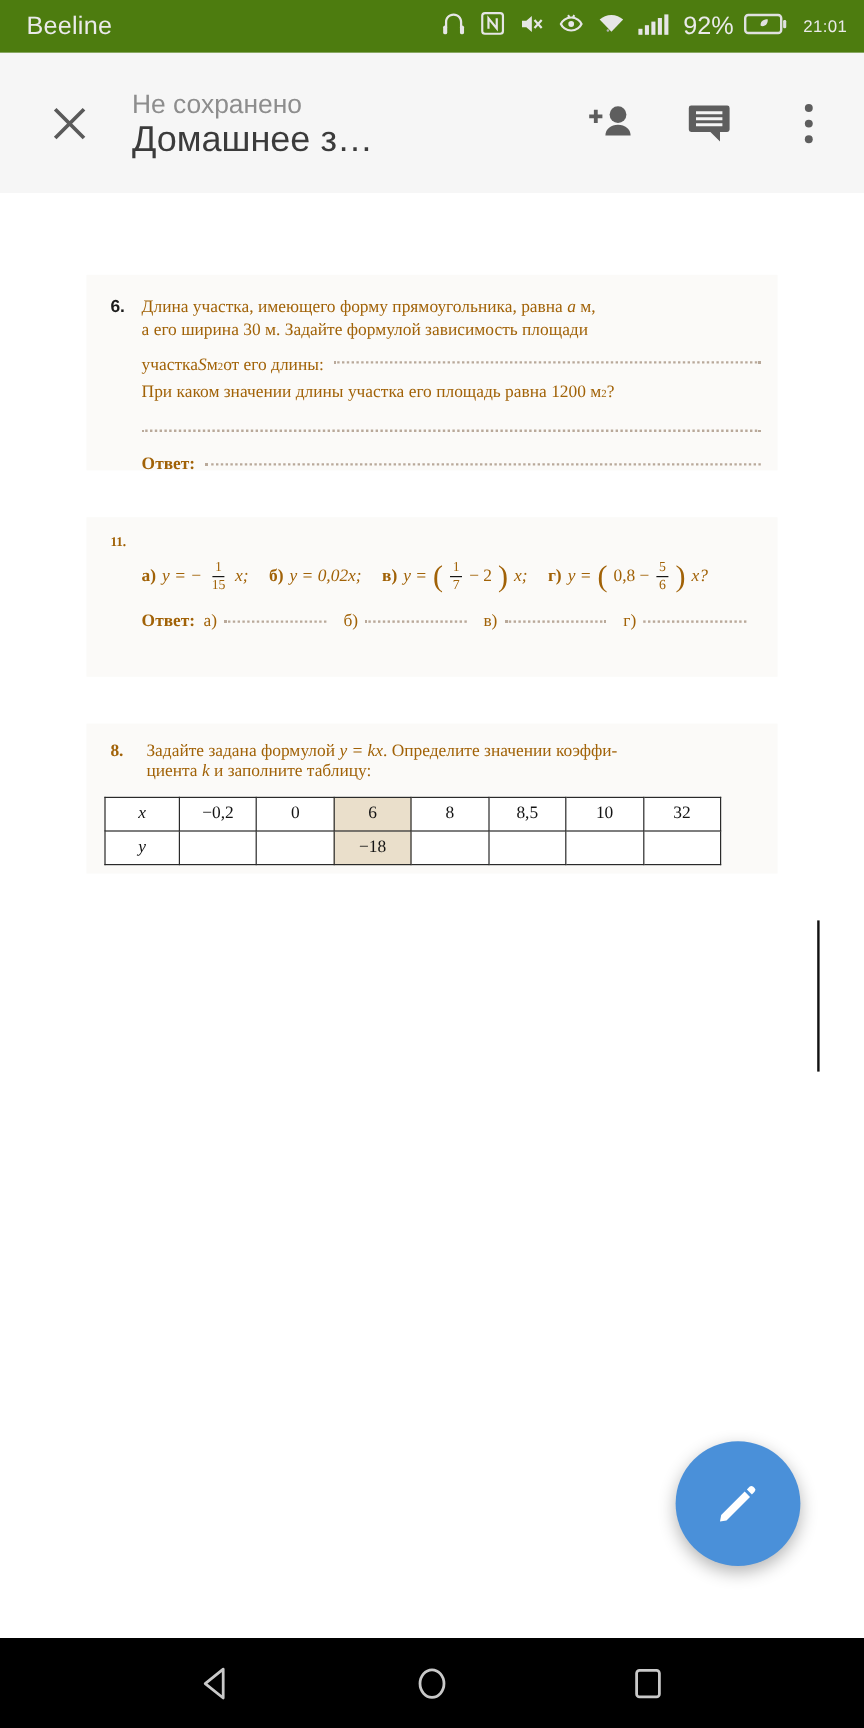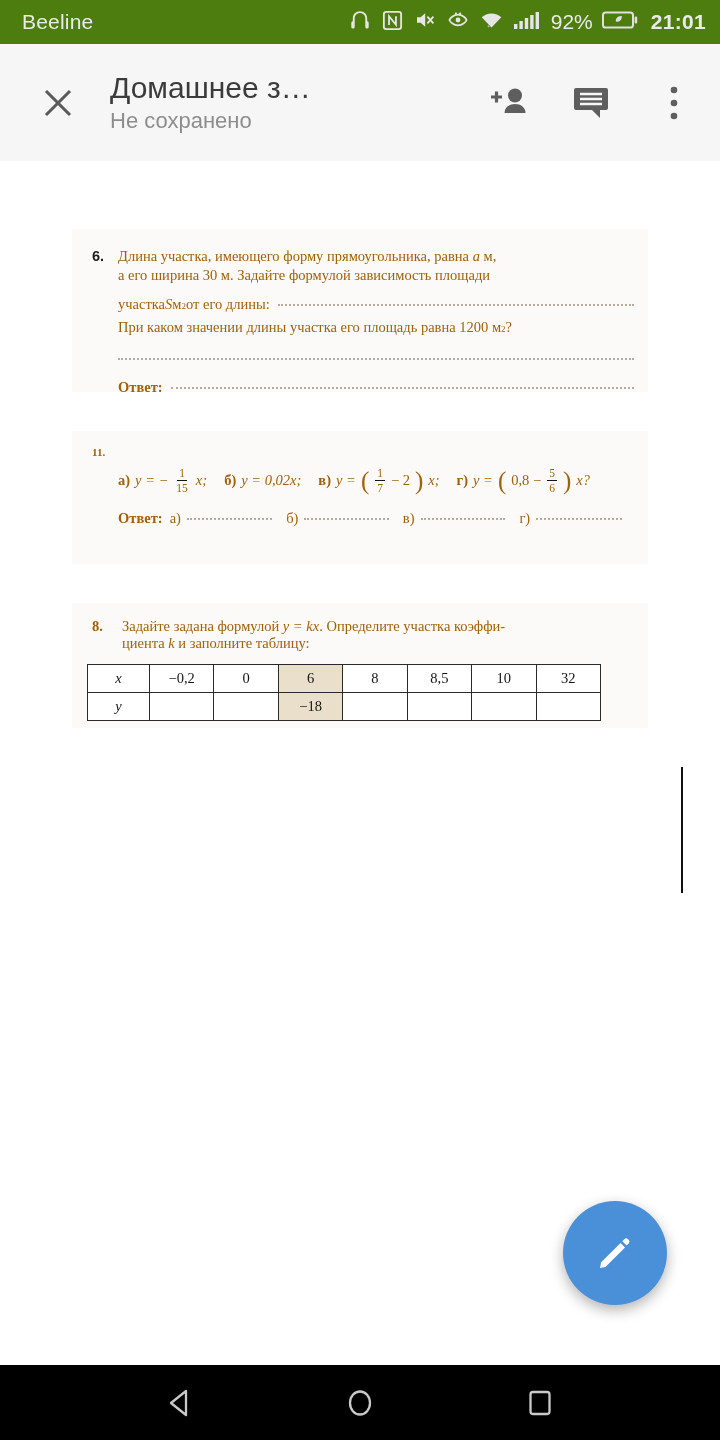--- a/index.html
+++ b/index.html
@@ -16,21 +16,21 @@
     position: absolute; top: 0; left: 0; width: 720px; height: 44px;
     background: #4d7c0f;
     display: flex; align-items: center;
     padding: 0 14px 0 22px;
     color: #e9e9e9;
   }
   #carrier { font-size: 21px; letter-spacing: .2px; color: #eaeaea; }
   #status-right { margin-left: auto; display: flex; align-items: center; gap: 9px; }
   .sicon { display: block; }
   #battery-pct { font-size: 21px; color: #eaeaea; margin-left: 1px; }
-  #clock { font-size: 21px; color: #eaeaea; margin-left: 4px; letter-spacing: .3px; font-weight: bold; }
+  #clock { font-size: 14px; color: #eaeaea; margin-left: 4px; letter-spacing: .3px; }
 
   
   #app-bar {
     position: absolute; top: 44px; left: 0; width: 720px; height: 117px;
     background: #f6f6f6;
     display: flex; align-items: center;
     padding: 0 22px 0 30px;
   }
   #close-btn { width: 56px; height: 56px; display: flex; align-items: center; justify-content: center; flex: 0 0 auto; }
   #titles { margin-left: 24px; display: flex; flex-direction: column; justify-content: center; min-width: 0; }
@@ -58,21 +58,21 @@
 
   .task-body { font-family: "Liberation Serif", serif; color: #a16207; }
   .tline { display: flex; align-items: baseline; }
 
   
   #task-6 .t6-head { padding: 18px 14px 0 20px; }
   #task-6 .t6-num { width: 26px; font-weight: bold; font-size: 14.5px; }
   .just2 { text-align: justify; font-size: 14.5px; line-height: 1.32; }
   .just2 i { font-style: italic; }
   .t6-row { display: flex; align-items: baseline; padding: 0 14px 0 46px; font-size: 14.5px; }
-  .t6-row.sp { margin-top: 11px; }
+  .t6-row.sp { margin-top: 11px; align-items: center; }
   .dots { flex: 1 1 auto; border-bottom: 2px dotted #b9a99a; margin-left: 8px; position: relative; top: -3px; }
   .dots-full { height: 0; border-bottom: 2px dotted #b9a99a; margin: 0 14px 0 46px; }
   sup { font-size: .62em; vertical-align: super; }
 
   
   #task-11 .t11-head { display: flex; padding: 15px 14px 0 20px; font-size: 11px; }
   #task-11 .t11-num { width: 30px; font-weight: bold; flex: 0 0 auto; }
   .letters { display: flex; align-items: center; padding: 9px 10px 0 46px; font-size: 14.5px; gap: 17px; }
   .litem { display: flex; align-items: center; gap: 5px; white-space: nowrap; }
   .frac {
@@ -186,22 +186,22 @@
     </div>
   </div>
 
   <div id="app-bar">
     <div id="close-btn">
       <svg width="40" height="40" viewBox="0 0 40 40">
           <path d="M8 8 L32 32 M32 8 L8 32" stroke="#5a5a5a" stroke-width="3.1" fill="none"></path>
         </svg>
     </div>
     <div id="titles">
+      <div id="doc-subtitle">Не сохранено</div>
       <div id="doc-title">Домашнее з…</div>
-      <div id="doc-subtitle">Не сохранено</div>
     </div>
     <div id="bar-actions">
       <div class="bar-btn">
         <svg width="44" height="40" viewBox="0 0 44 40">
           <circle cx="27" cy="12.5" r="7" fill="#5e5e5e"></circle>
           <path d="M16.5 30c0-5.6 4.7-9 10.5-9s10.5 3.4 10.5 9z" fill="#5e5e5e"></path>
           <path d="M8.5 8.5v11 M3 14h11" stroke="#5e5e5e" stroke-width="3.2" fill="none"></path>
         </svg>
       </div>
       <div class="bar-btn">
@@ -316,21 +316,21 @@
             <span>г)</span>
             <span class="dl"></span>
           </span>
       </div>
     </div>
 
     <div class="block" id="task-12">
       <div class="t12-head task-body">
         <span class="t12-num">8.</span>
         <span>
-          <span>Задайте задана формулой </span><i>y = kx</i><span>. Определите участка коэффи-</span><br>
+          <span>Задайте задана формулой </span><i>y = kx</i><span>. Определите значении коэффи-</span><br>
           <span>циента </span><i>k</i><span> и заполните таблицу:</span>
         </span>
       </div>
 
       <table id="xy-table">
         <tbody>
             <tr>
           <td class="rowhead">x</td>
           <td>−0,2</td>
           <td>0</td>

